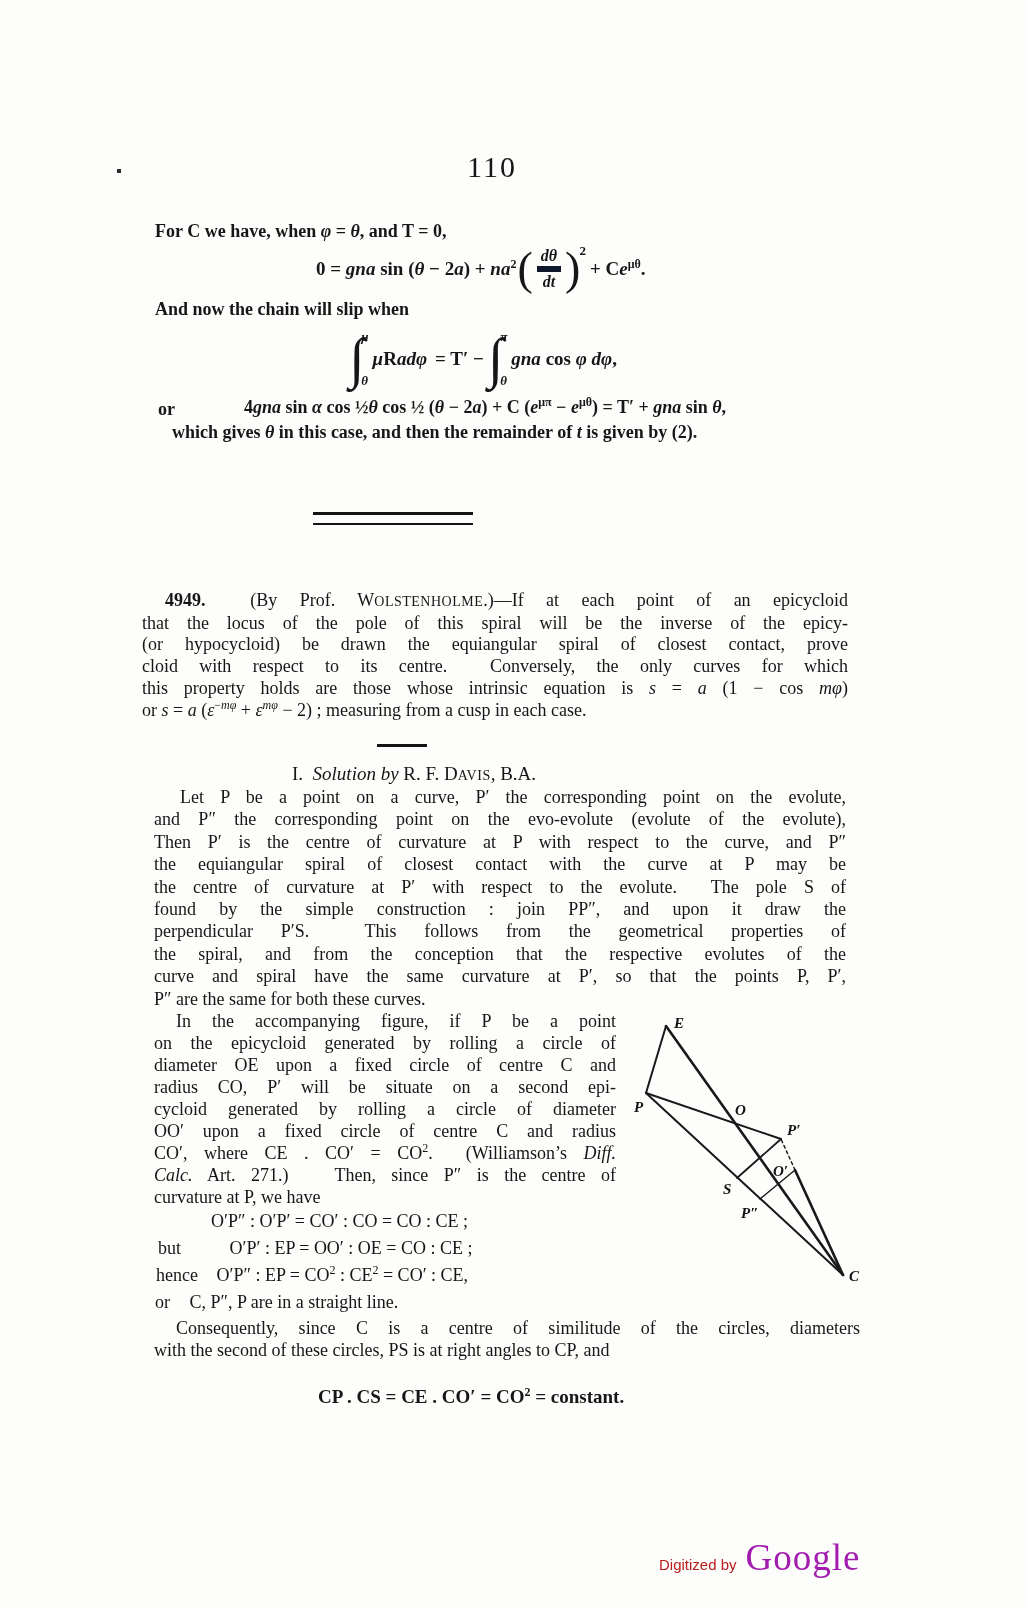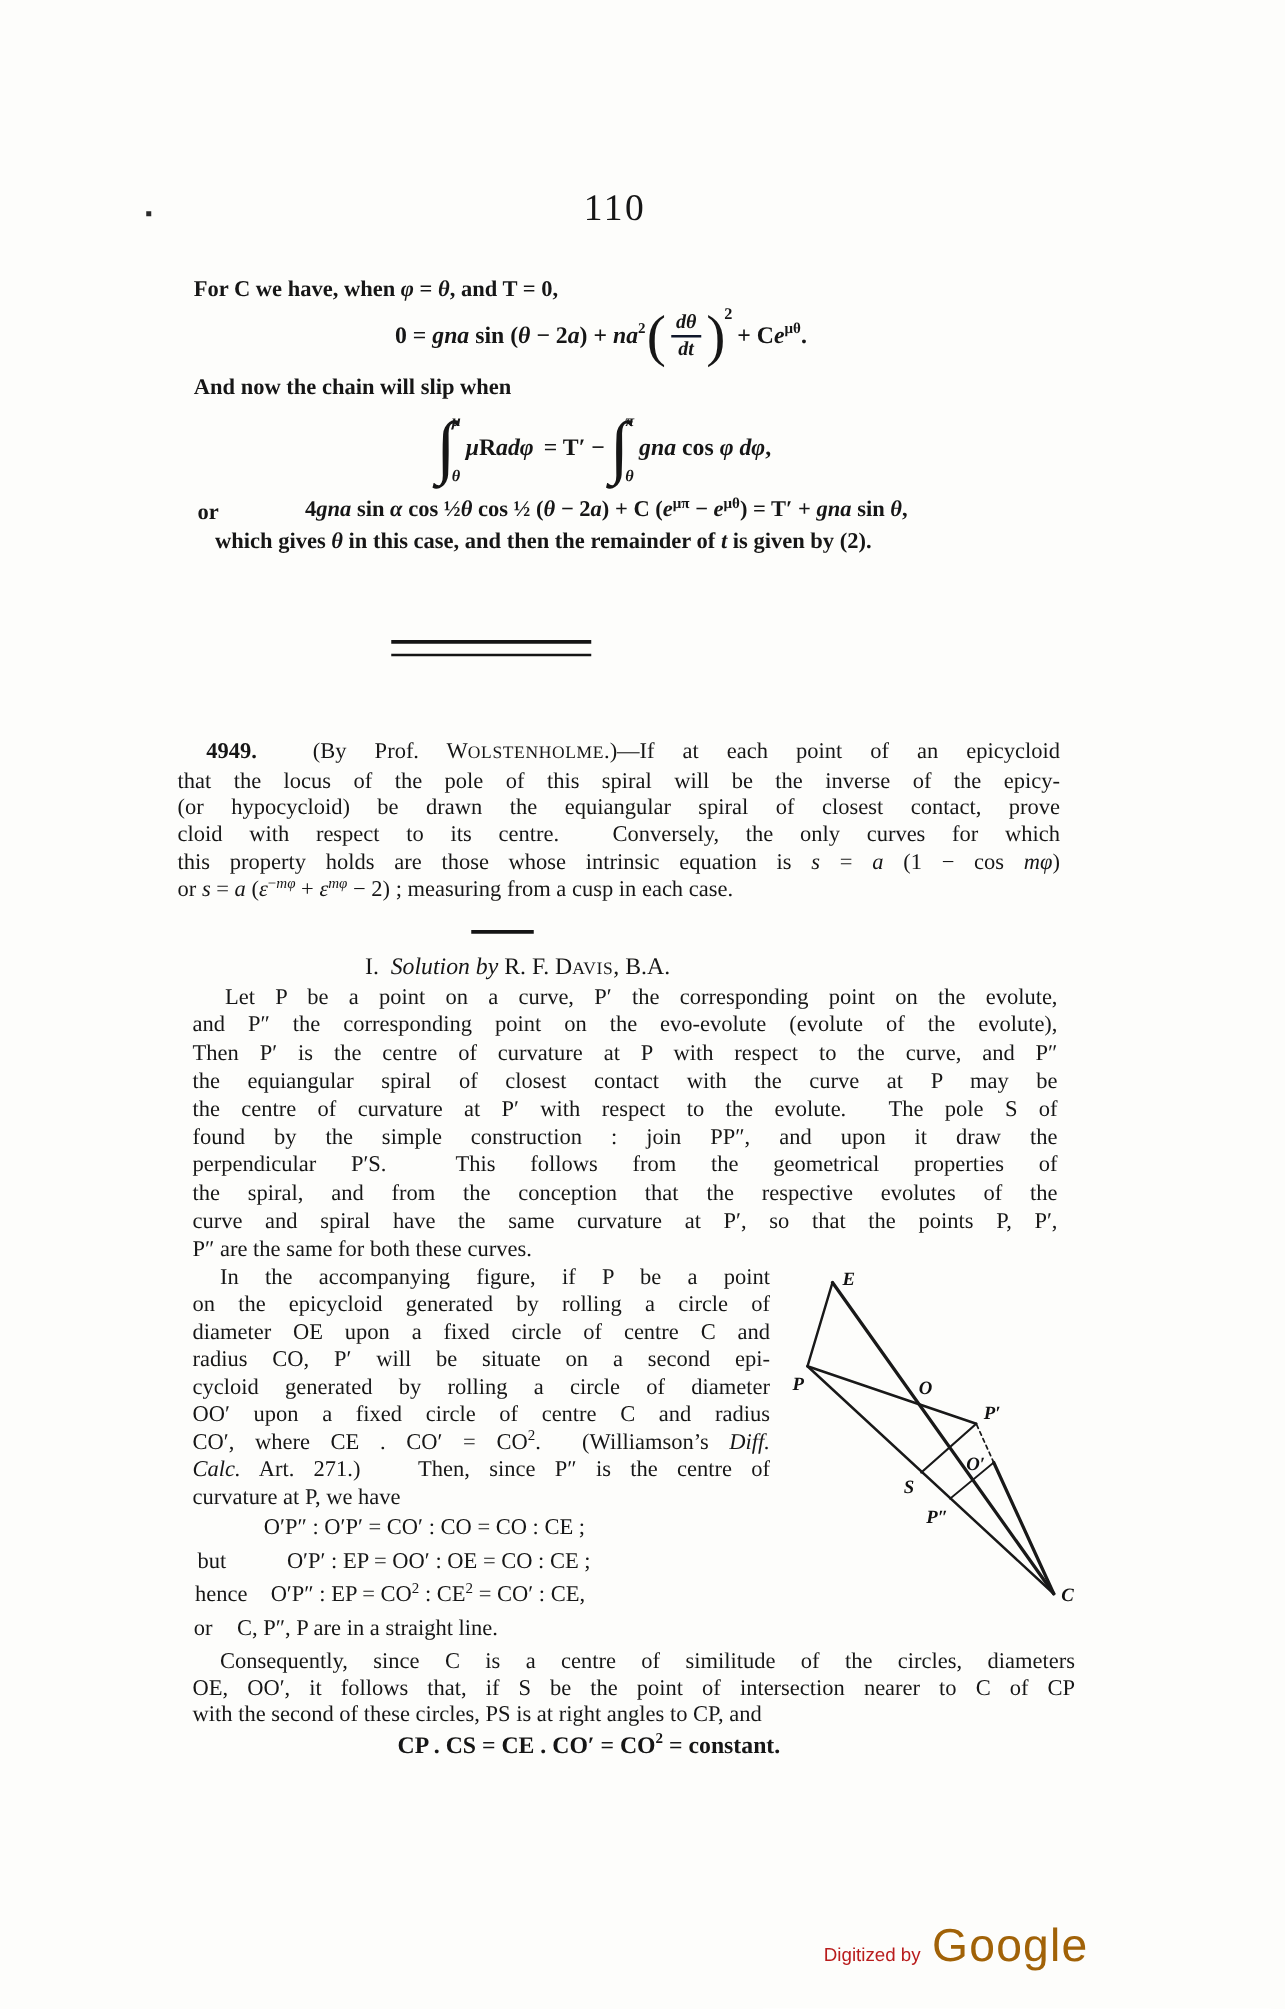--- a/index.html
+++ b/index.html
@@ -15,42 +15,42 @@
   .body-text{font-size:18px;}
   .para .ln{text-align:justify;text-align-last:justify;}
   .para .ln.last{text-align-last:auto;}
   sup{font-size:12px;line-height:0;}
   small{font-size:14px;letter-spacing:0.5px;}
   
   .pagenum{left:0;top:150px;width:984px;text-align:center;font-size:30px;letter-spacing:2px;}
   
   .eq{display:flex;align-items:center;font-size:19px;font-weight:bold;white-space:nowrap;}
   .frac{display:inline-block;vertical-align:middle;text-align:center;font-style:italic;font-size:16px;margin:0 3px;font-weight:bold;}
-  .fnum{display:block;border-bottom:2px solid #0f172a;padding:0 4px 1px;}
+  .fnum{display:block;border-bottom:6px solid #0f172a;padding:0 4px 1px;}
   .fden{display:block;padding-top:1px;}
   .bigp{font-size:46px;font-weight:normal;line-height:0.8;margin:0 1px;}
   .psup{font-size:13px;align-self:flex-start;margin:2px 4px 0 -2px;}
   .integral{display:inline-flex;align-items:center;margin:0 4px;}
   .int-sym{font-size:56px;line-height:0.85;font-weight:normal;}
   .int-lims{display:inline-flex;flex-direction:column;justify-content:space-between;height:60px;font-size:13px;font-style:italic;margin-left:-3px;}
   .eq-gap{display:inline-block;width:8px;}
   
   .double-rule{left:313px;top:512px;width:160px;height:8px;border-top:3px solid #141414;border-bottom:2px solid #141414;}
   .short-rule{left:377px;top:744px;width:50px;height:3px;background:#141414;}
   
   .sol-heading{left:292px;top:763px;font-size:19px;white-space:nowrap;}
   
   .ratio{font-size:18px;white-space:nowrap;}
   .ratio .rlabel{display:inline-block;}
   
   .fig-label{font-style:italic;font-weight:bold;font-size:15px;font-family:"Liberation Serif","DejaVu Serif",serif;}
   
   .wm{left:659px;top:1536px;display:flex;align-items:baseline;gap:9px;}
   .wm-prefix{font-family:"Liberation Sans","DejaVu Sans",sans-serif;font-size:15px;color:#b91c1c;}
-  .wm-logo{font-family:Liberation Sans, sans-serif;font-size:37px;color:#a16207;letter-spacing:1px;}
+  .wm-logo{font-family:Liberation Serif, serif;font-size:37px;color:#a21caf;letter-spacing:1px;}
   .speck{left:117px;top:169px;width:4px;height:4px;background:#2a2a2a;}
 </style>
 </head>
 <body>
 
 <div class="page">
 
   <div class="abs speck"></div>
 
   <div class="abs pagenum">110</div>
@@ -167,21 +167,20 @@
     <span class="rlabel" style="width:56px;">hence</span>
     <span>O′P″ : EP = CO<sup>2</sup> : CE<sup>2</sup> = CO′ : CE,</span>
   </div>
   <div class="abs ratio" style="left:155px;top:1292px;">
     <span class="rlabel" style="width:30px;">or</span>
     <span>C, P″, P are in a straight line.</span>
   </div>
 
   <div class="abs para body-text" style="left:154px;top:1318px;width:706px;line-height:21.6px;">
     <div class="ln" style="padding-left:22px;">Consequently, since C is a centre of similitude of the circles, diameters</div>
-    <div class="ln">OE, OO′, it follows that, if S be the point of intersection nearer to C of CP</div>
     <div class="ln last">with the second of these circles, PS is at right angles to CP, and</div>
   </div>
 
   <div class="abs nowrap" style="left:318px;top:1386px;font-size:19px;font-weight:bold;">CP . CS = CE . CO′ = CO<sup>2</sup> = constant.</div>
 
   <div class="abs wm">
     <span class="wm-prefix">Digitized by</span>
     <span class="wm-logo">Google</span>
   </div>
 

